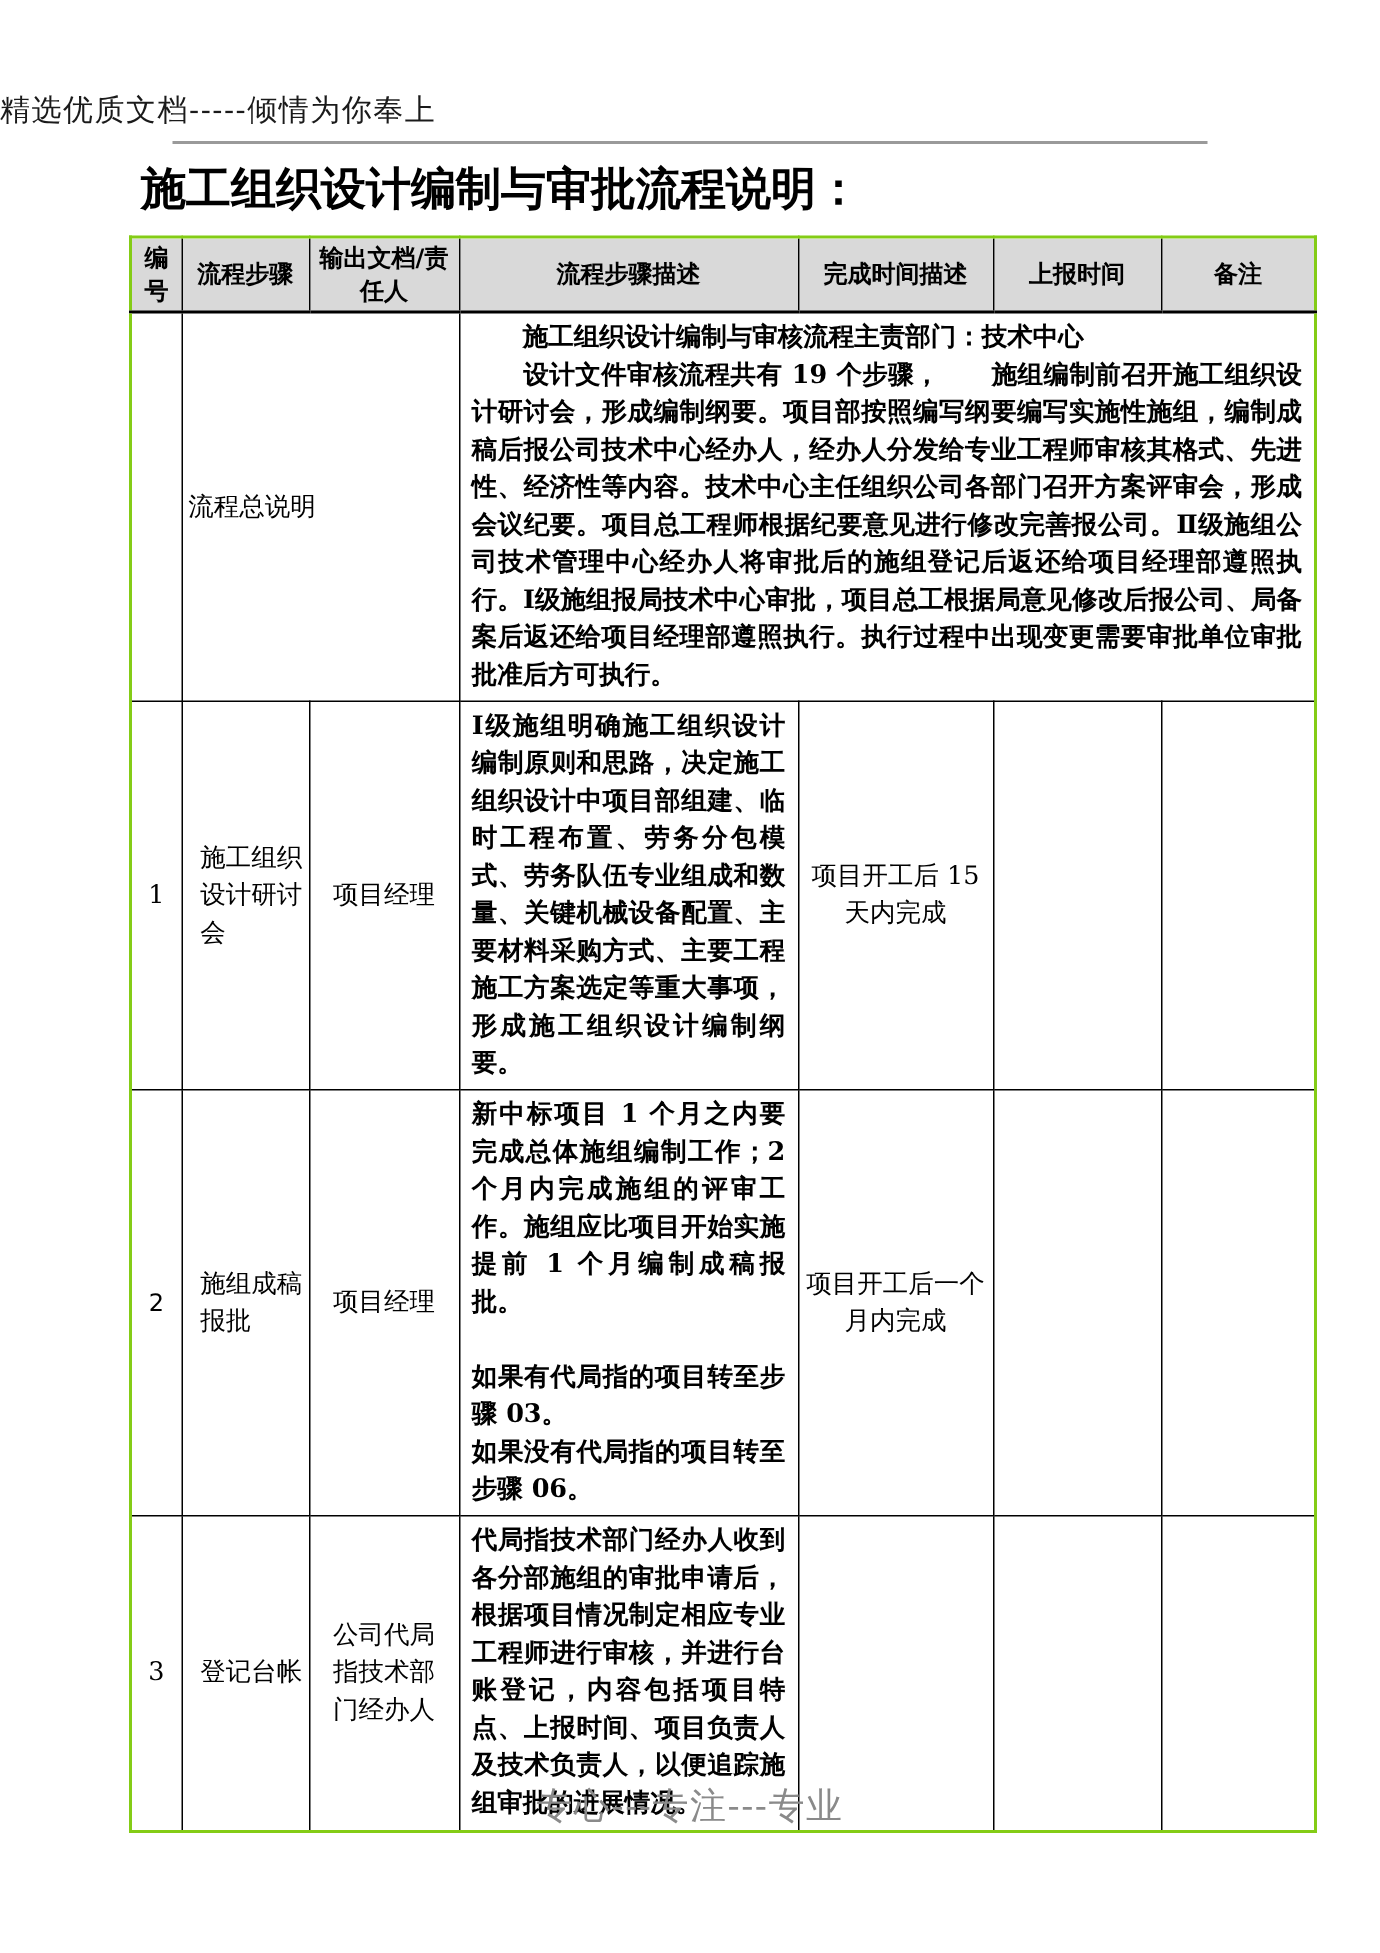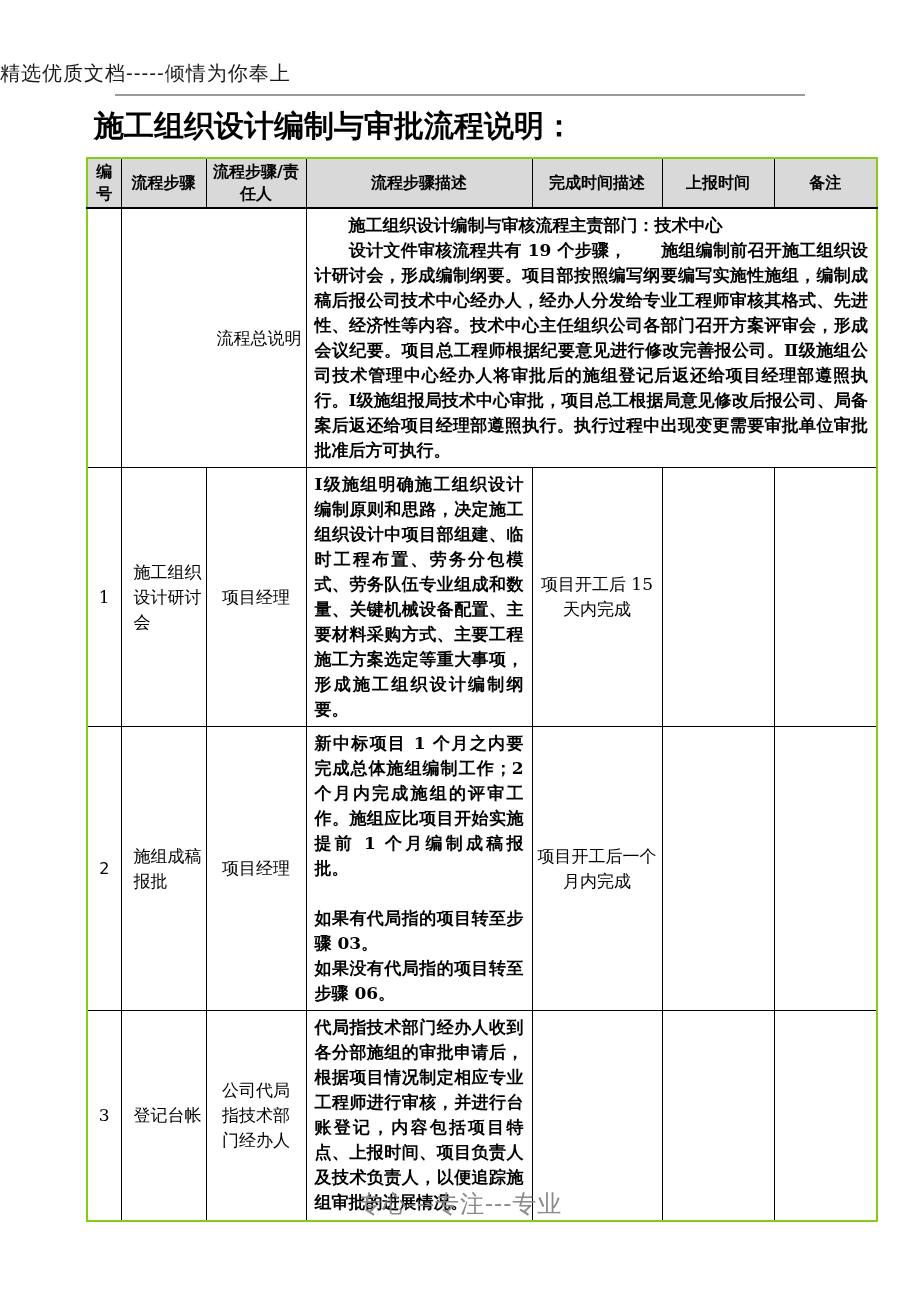--- a/index.html
+++ b/index.html
@@ -86,21 +86,21 @@
   }
   td.cell-desc {
     vertical-align: top;
     text-align: justify;
     padding: 4px 8px;
     white-space: pre-wrap;
     word-break: break-all;
     font-weight: bold;
   }
   td.cell-summary-label {
-    text-align: right;
+    text-align: left;
   }
   td.cell-time {
     text-align: center;
     padding-left: 4px;
     padding-right: 4px;
   }
   td.cell-empty {
     padding: 0;
   }
   .page-footer-text {
@@ -128,21 +128,21 @@
     <col style="width:100px">
     <col style="width:226px">
     <col style="width:130px">
     <col style="width:112px">
     <col style="width:103px">
   </colgroup>
   <thead>
     <tr style="height:50px;">
       <th>编号</th>
       <th>流程步骤</th>
-      <th>流程步骤/责任人</th>
+      <th>输出文档/责任人</th>
       <th>流程步骤描述</th>
       <th>完成时间描述</th>
       <th>上报时间</th>
       <th>备注</th>
     </tr>
   </thead>
   <tbody>
     <tr style="height:218px;">
       <td class="cell-no cell-empty"></td>
       <td class="cell-summary-label" colspan="2">流程总说明</td>

